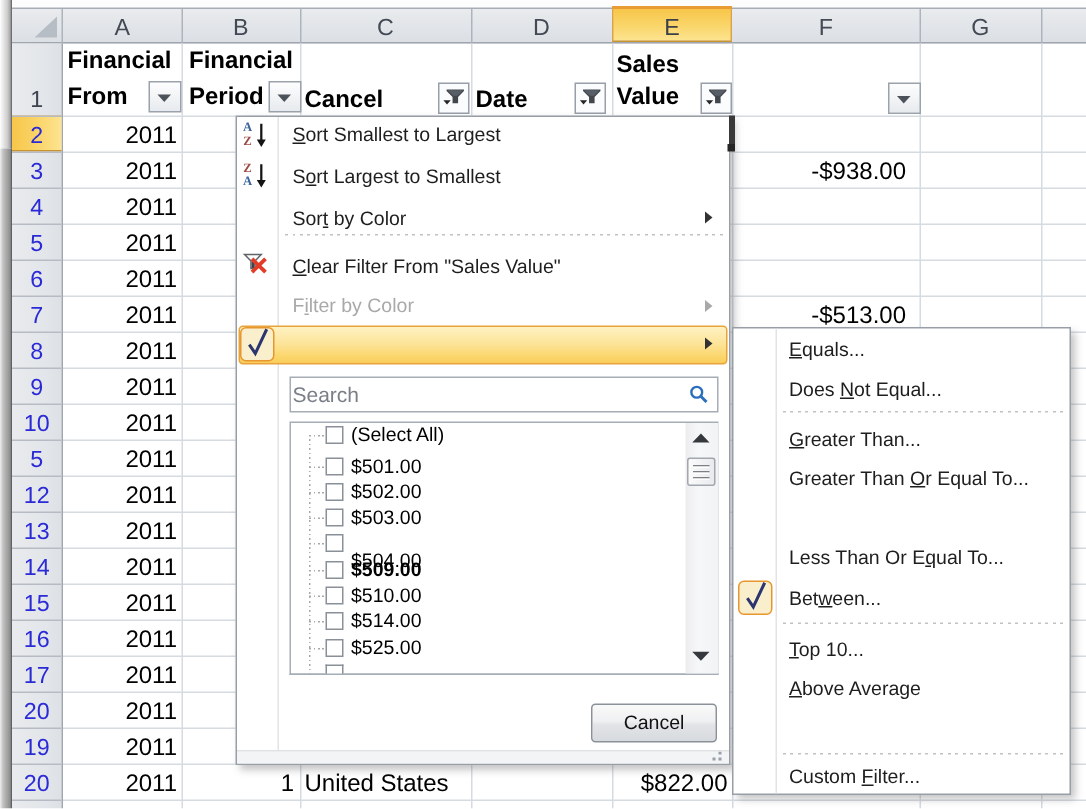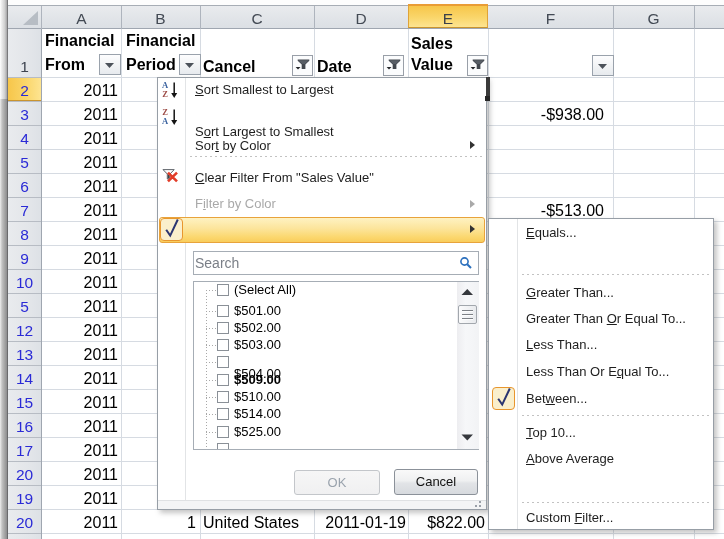--- a/index.html
+++ b/index.html
@@ -201,32 +201,31 @@
   <div class="num" style="left:42px;top:343px;width:76px;">2011</div>
   <div class="num" style="left:42px;top:367px;width:76px;">2011</div>
   <div class="num" style="left:42px;top:391px;width:76px;">2011</div>
   <div class="num" style="left:42px;top:415px;width:76px;">2011</div>
   <div class="num" style="left:42px;top:439px;width:76px;">2011</div>
   <div class="num" style="left:42px;top:463px;width:76px;">2011</div>
   <div class="num" style="left:42px;top:487px;width:76px;">2011</div>
   <div class="num" style="left:42px;top:511px;width:76px;">2011</div>
   <div class="num" style="left:121px;top:511px;width:75px;">1</div>
   <div class="num" style="left:203px;top:511px;width:150px;text-align:left;">United States</div>
-  <div class="num" style="left:314px;top:511px;width:92px;">2011-01-19</div>
   <div class="num" style="left:408px;top:511px;width:77px;">$822.00</div>
   <div class="num" style="left:488px;top:103px;width:116px;">-$938.00</div>
   <div class="num" style="left:488px;top:199px;width:116px;">-$513.00</div>
 
   <div class="abs" style="left:486px;top:77px;width:4px;height:20px;background:#3a3a3a;z-index:6;"></div>
   <div class="abs" style="left:485px;top:96px;width:5px;height:5px;background:#262626;z-index:6;"></div>
 
   <div class="menu" style="left:157px;top:77px;width:330px;height:433px;"></div>
   <div class="abs" style="left:185px;top:78px;width:1px;height:422px;background:#e2e4e6;"></div>
   <div class="mitem" style="left:195px;top:77px;height:26px;line-height:26px;"><u>S</u>ort Smallest to Largest</div>
-  <div class="mitem" style="left:195px;top:119px;height:26px;line-height:26px;">S<u>o</u>rt Largest to Smallest</div>
+  <div class="mitem" style="left:195px;top:105px;height:26px;line-height:26px;">S<u>o</u>rt Largest to Smallest</div>
   <div class="mitem" style="left:195px;top:133px;height:26px;line-height:26px;">Sor<u>t</u> by Color</div>
   <div class="sep" style="left:190px;top:156px;width:293px;"></div>
   <div class="mitem" style="left:195px;top:165px;height:26px;line-height:26px;"><u>C</u>lear Filter From "Sales Value"</div>
   <div class="mitem" style="left:195px;top:191px;height:26px;line-height:26px;color:#a9a9a9;">F<u>i</u>lter by Color</div>
   <div class="abs" style="left:159px;top:217px;width:326px;height:26px;box-sizing:border-box;border:1px solid #e8a33b;border-radius:3px;background:linear-gradient(180deg,#fef2c2 0%,#fce49a 45%,#fbd76e 80%,#f9cd5c 100%);"></div>
   <div class="marrow" style="left:470px;top:141px;border-left-color:#323232;"></div>
   <div class="marrow" style="left:470px;top:200px;border-left-color:#a9a9a9;"></div>
   <div class="marrow" style="left:470px;top:225px;border-left-color:#323232;"></div>
   <div class="chkbox" style="left:160px;top:218px;"></div>
   <svg class="abs" style="left:160px;top:218px;" width="23" height="23">
@@ -293,37 +292,36 @@
     </svg>
     <svg class="abs" style="left:461px;top:433px;" width="13" height="9">
       <polygon points="0.5,1.5 12,1.5 6.3,7.5" fill="#35383d"></polygon>
     </svg>
     <div class="abs" style="left:458px;top:305px;width:19px;height:19px;box-sizing:border-box;border:1px solid #a2a7ad;border-radius:2px;background:linear-gradient(90deg,#fbfbfc,#e8eaed);"></div>
     <svg class="abs" style="left:458px;top:305px;" width="19" height="19">
       <path d="M4,5.5 H15 M4,9.5 H15 M4,13.5 H15" stroke="#7d8186" stroke-width="1"></path>
       <path d="M4,6.5 H15 M4,10.5 H15 M4,14.5 H15" stroke="#fdfdfd" stroke-width="1"></path>
     </svg>
 
-  <div class="abs" style="left:294px;top:470px;width:86px;height:25px;box-sizing:border-box;border:1px solid #c3c6ca;border-radius:3px;background:linear-gradient(180deg,#f6f6f6,#f0f0f1);font-size:13px;color:#9aa3ad;text-align:center;line-height:23px;">OK</div>
   <div class="abs" style="left:394px;top:469px;width:84px;height:26px;box-sizing:border-box;border:1px solid #8b9199;border-radius:3px;background:linear-gradient(180deg,#f9f9f9 0%,#eff0f1 45%,#e2e4e7 55%,#d7dade 100%);font-size:13px;color:#111;text-align:center;line-height:24px;">Cancel</div>
   <div class="abs" style="left:158px;top:501px;width:328px;height:8px;background:#f3f4f5;"></div>
   <div class="abs" style="left:158px;top:500px;width:328px;height:1px;background:#dfe1e3;"></div>
   <svg class="abs" style="left:471px;top:501px;" width="11" height="8">
       <rect x="8" y="0" width="2" height="2" fill="#9aa0a8"></rect>
       <rect x="8" y="4" width="2" height="2" fill="#9aa0a8"></rect>
       <rect x="4" y="4" width="2" height="2" fill="#9aa0a8"></rect>
     </svg>
 
   <div class="menu" style="left:488px;top:218px;width:226px;height:312px;"></div>
   <div class="abs" style="left:517px;top:219px;width:1px;height:310px;background:#e2e4e6;"></div>
   <div class="mitem" style="left:526px;top:220px;height:26px;line-height:26px;"><u>E</u>quals...</div>
+  <div class="mitem" style="left:526px;top:247px;height:26px;line-height:26px;">Does <u>N</u>ot Equal...</div>
   <div class="sep" style="left:522px;top:274px;width:187px;"></div>
   <div class="mitem" style="left:526px;top:280px;height:26px;line-height:26px;"><u>G</u>reater Than...</div>
   <div class="mitem" style="left:526px;top:306px;height:26px;line-height:26px;">Greater Than <u>O</u>r Equal To...</div>
-  <div class="mitem" style="left:526px;top:332px;height:26px;line-height:26px;"><u>L</u>ess Than...</div>
   <div class="mitem" style="left:526px;top:359px;height:26px;line-height:26px;">Less Than Or E<u>q</u>ual To...</div>
   <div class="mitem" style="left:526px;top:386px;height:26px;line-height:26px;">Bet<u>w</u>een...</div>
   <div class="sep" style="left:522px;top:415px;width:187px;"></div>
   <div class="mitem" style="left:526px;top:420px;height:26px;line-height:26px;"><u>T</u>op 10...</div>
   <div class="mitem" style="left:526px;top:446px;height:26px;line-height:26px;"><u>A</u>bove Average</div>
   <div class="sep" style="left:522px;top:502px;width:187px;"></div>
   <div class="mitem" style="left:526px;top:505px;height:26px;line-height:26px;">Custom <u>F</u>ilter...</div>
   <div class="chkbox" style="left:492px;top:387px;"></div>
   <svg class="abs" style="left:492px;top:387px;" width="23" height="23">
       <polyline points="6.2,11.8 10.2,17.6 17.8,1.5" fill="none" stroke="#2b3570" stroke-width="2"></polyline>

